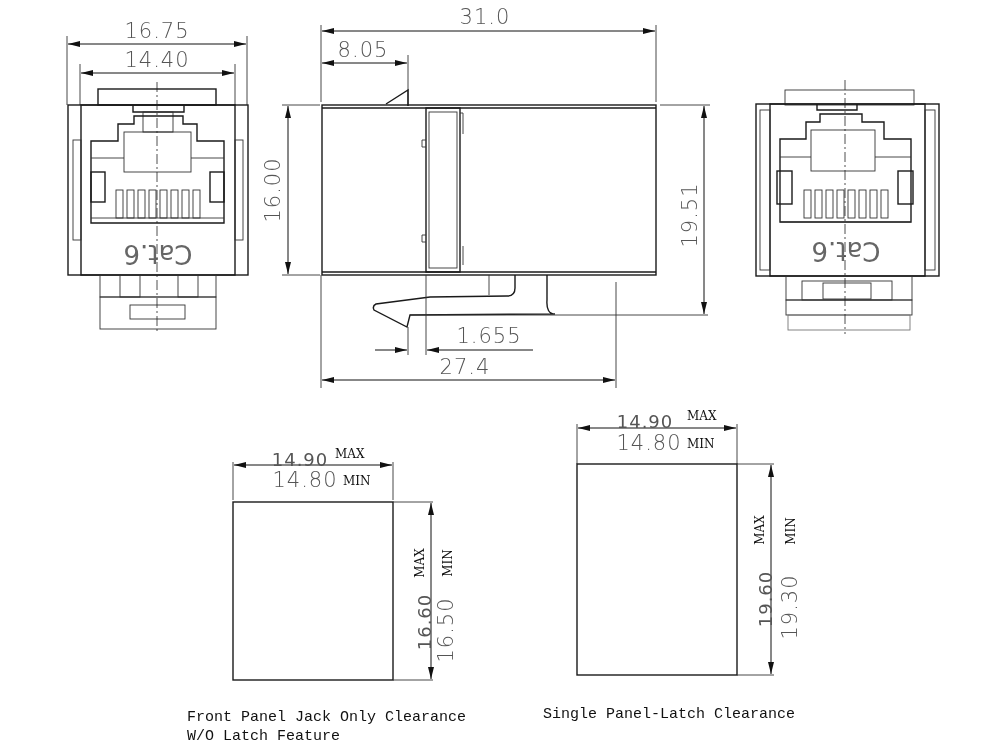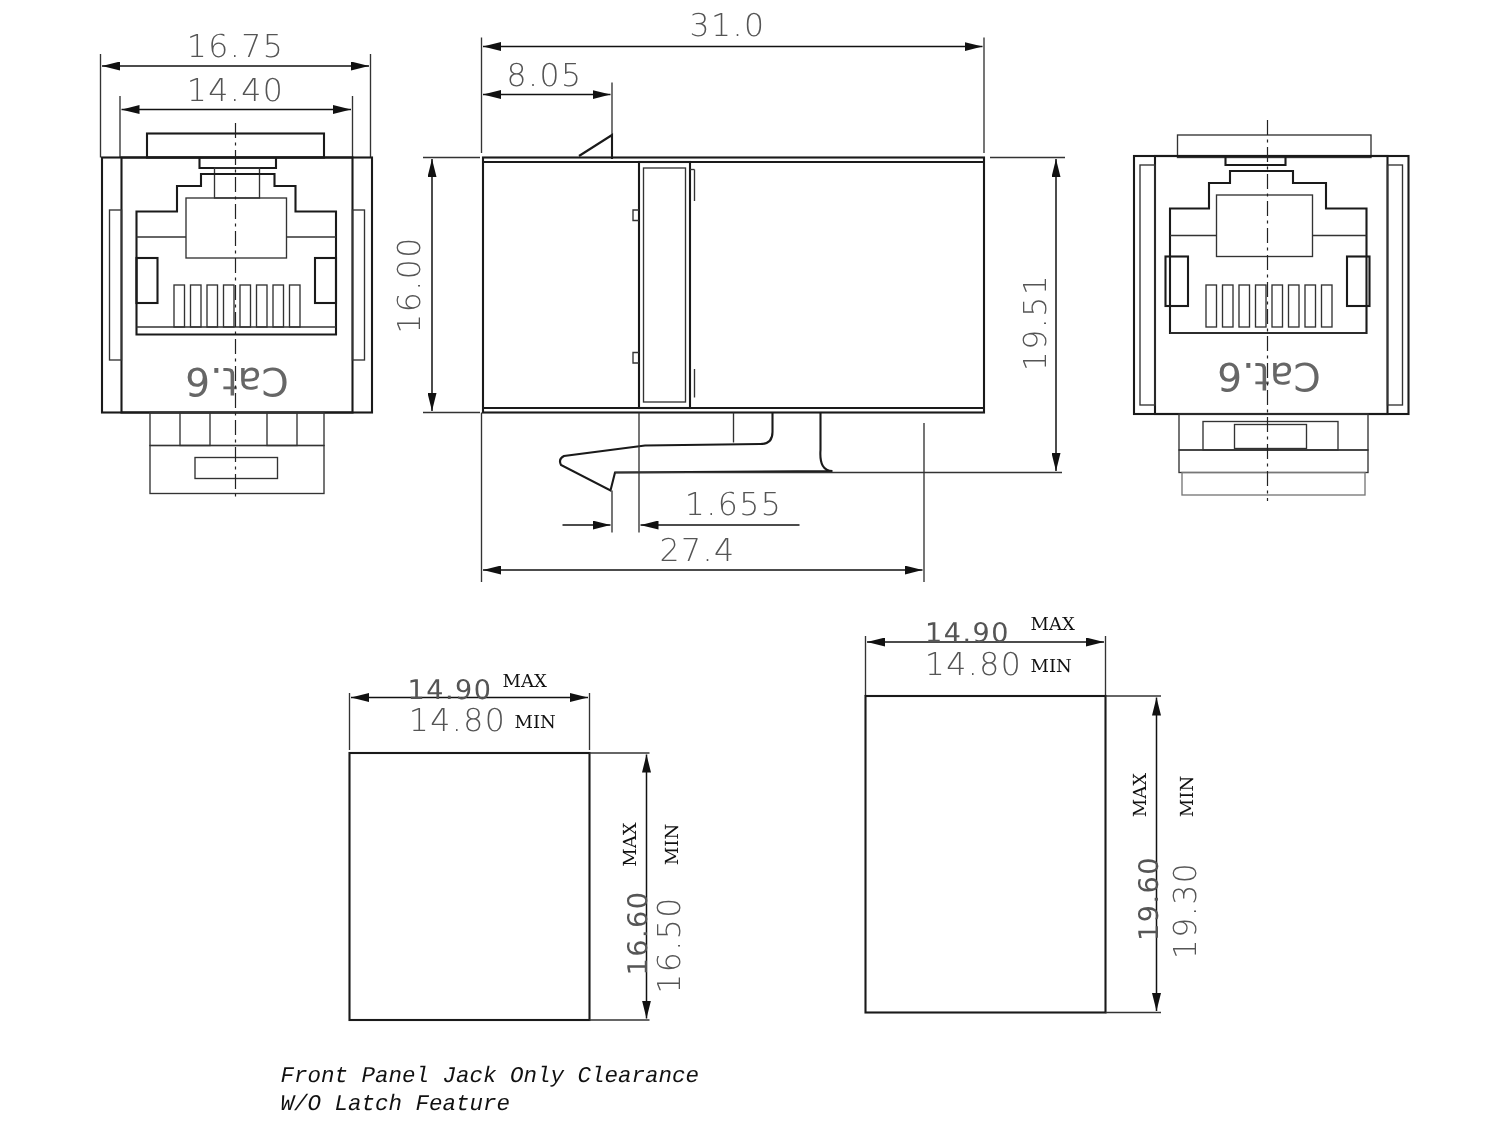--- a/index.html
+++ b/index.html
@@ -193,15 +193,15 @@
     <line class="thin" x1="737" y1="464" x2="774" y2="464"></line>
     <line class="thin" x1="737" y1="675" x2="774" y2="675"></line>
     <line class="dim" x1="771" y1="465" x2="771" y2="674" marker-start="url(#arr)" marker-end="url(#arr)"></line>
     <text class="dimtxt-sm" x="772" y="599" text-anchor="middle" transform="rotate(-90 772 599)">19.60</text>
     <text class="serif-sm" x="764" y="530" text-anchor="middle" transform="rotate(-90 764 530)">MAX</text>
     <text class="dimtxt" x="797" y="607" text-anchor="middle" transform="rotate(-90 797 607)">19.30</text>
     <text class="serif-sm" x="795" y="531" text-anchor="middle" transform="rotate(-90 795 531)">MIN</text>
   </g>
 </svg>
 
-<div class="caption" style="left:187px; top:708px;font-style:italic;"><div>Front Panel Jack Only Clearance</div><div>W/O Latch Feature</div></div>
-
-<div class="caption" style="left:543px; top:705px;"></div>
+<div class="caption" style="left:187px; top:708px;"><div>Front Panel Jack Only Clearance</div><div>W/O Latch Feature</div></div>
+
+<div class="caption" style="left:543px; top:705px;"><div>Single Panel-Latch Clearance</div></div>
 
 </body></html>

